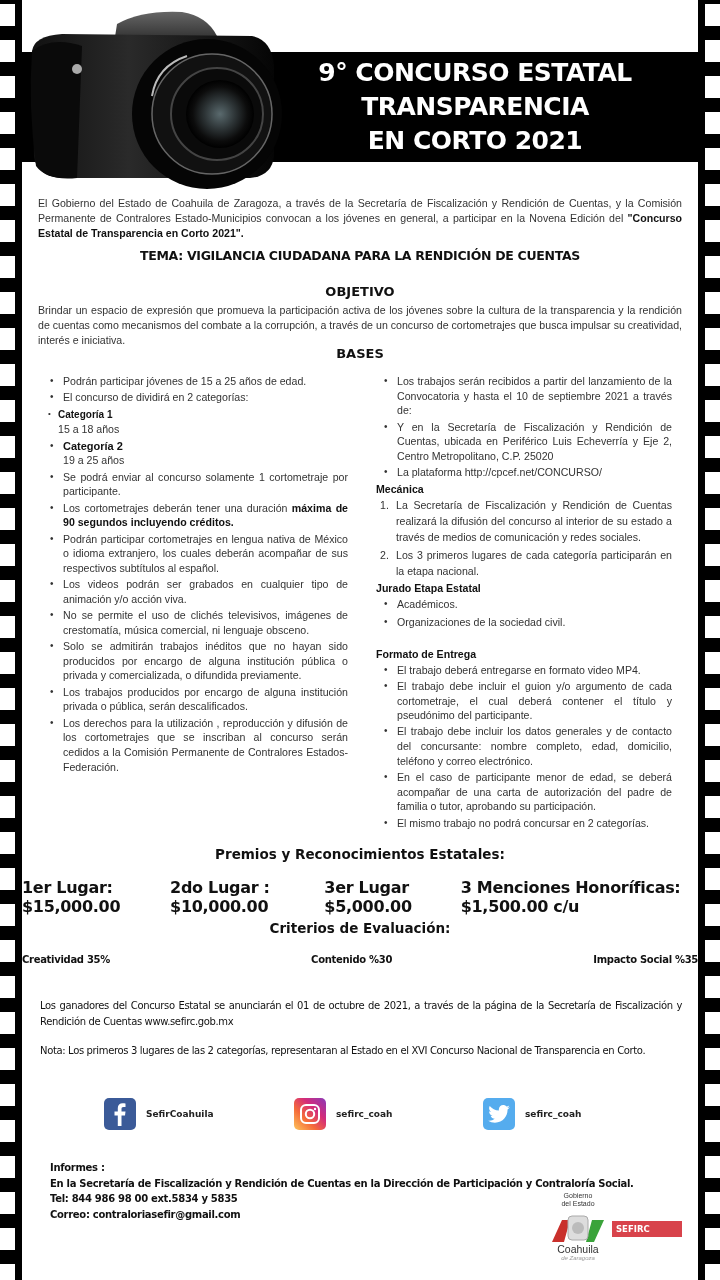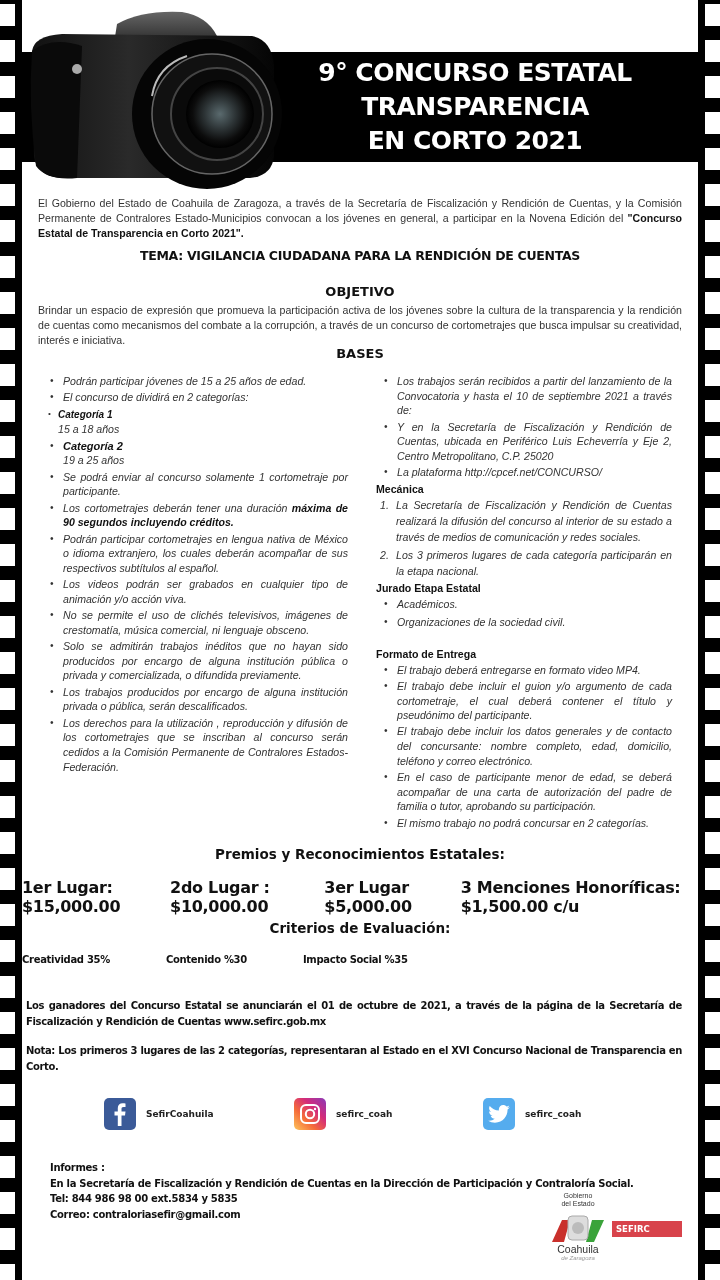--- a/index.html
+++ b/index.html
@@ -29,39 +29,39 @@
   .tema { top: 248px; font-size: 12.5px; letter-spacing: -0.3px; }
   .objetivo-h { top: 284px; font-size: 13px; }
   .objetivo { position: absolute; left: 16px; right: 16px; top: 303px; font-size: 10.6px; line-height: 15px; text-align: justify; color: #333; }
   .bases-h { top: 346px; font-size: 13px; }
 
   
   .col { position: absolute; font-size: 10.6px; line-height: 14.6px; color: #333; text-align: justify; }
   .col.left { left: 26px; width: 300px; top: 374px; }
   .col.right { left: 354px; width: 296px; top: 374px; }
   .col ul { list-style: none; }
-  .col li { position: relative; padding-left: 15px; margin-bottom: 1.8px; font-style: italic; }
+  .col li { position: relative; padding-left: 15px; margin-bottom: 1.8px; }
   .col li::before { content: "\2022"; position: absolute; left: 2px; top: 0; font-size: 10px; }
   .col li.sm::before { font-size: 8px; left: 0; }
   .col ol { list-style: none; }
   .col ol li::before { content: attr(data-num); font-size: 10.6px; left: 4px; }
   .col ol li { padding-left: 20px; line-height: 16px; }
   .sub-h { font-weight: bold; color: #111; margin: 1px 0 1px 0; }
   .col b { color: #111; }
   .spacer { height: 14px; }
 
   
   .premios-h { top: 846px; font-size: 13.5px; }
   .premios-row { position: absolute; left: 0; right: 0; top: 878px; display: flex; justify-content: center; gap: 14px;
     font-family: "DejaVu Sans", sans-serif; font-weight: bold; font-size: 16px; color: #111; letter-spacing: -0.3px; }
   .criterios-h { top: 920px; font-size: 13.5px; }
-  .criterios-row { position: absolute; left: 0; right: 0; top: 954px; display: flex; justify-content: flex-start; gap: 56px;
+  .criterios-row { position: absolute; left: 0; right: 0; top: 954px; display: flex; justify-content: space-between; gap: 56px;
     font-family: "DejaVu Sans", sans-serif; font-weight: bold; font-size: 10px; color: #111; letter-spacing: -0.3px; }
 
-  .note { position: absolute; left: 4px; right: 16px; font-family: "DejaVu Sans", sans-serif; font-weight: bold;
+  .note { position: absolute; left: 18px; right: 16px; font-family: "DejaVu Sans", sans-serif; font-weight: normal;
     font-size: 10px; line-height: 15.5px; color: #111; text-align: justify; letter-spacing: -0.35px; }
   .note1 { top: 998px; }
   .note2 { top: 1043px; }
 
   
   .social { position: absolute; top: 1098px; display: flex; align-items: center; gap: 10px; }
   .social .ico { width: 32px; height: 32px; border-radius: 5px; display: flex; align-items: center; justify-content: center; }
   .social .lbl { font-family: "DejaVu Sans", sans-serif; font-weight: bold; font-size: 9px; color: #222; }
   .fb { left: 82px; }
   .ig { left: 272px; }

